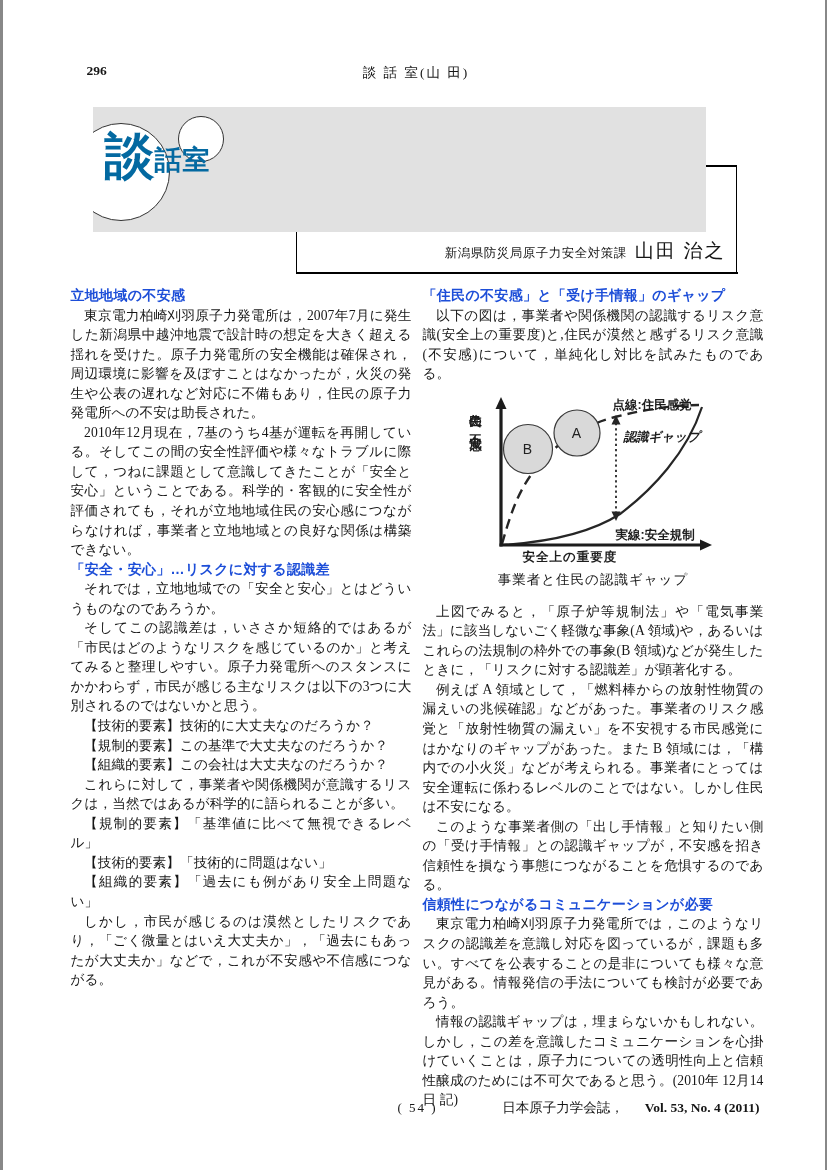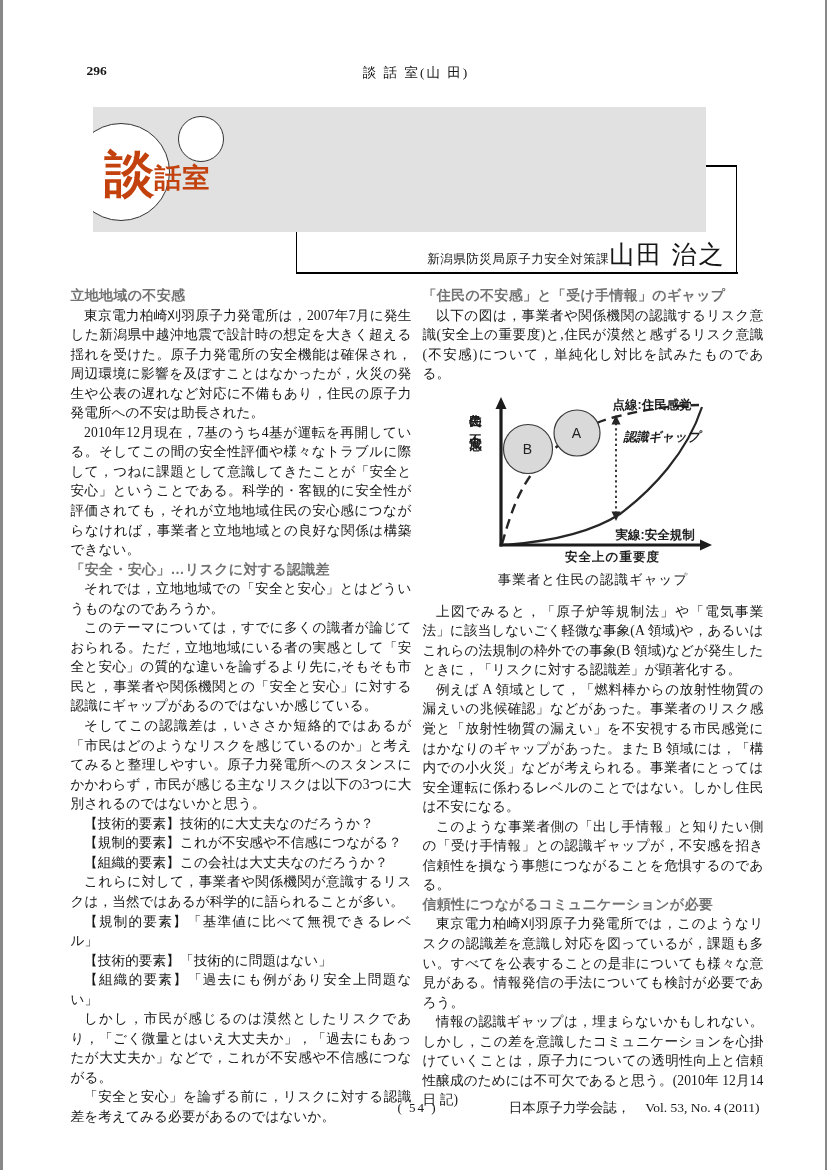--- a/index.html
+++ b/index.html
@@ -8,55 +8,55 @@
     font-family:"Liberation Serif","DejaVu Serif",serif;color:#161616;overflow:hidden;
   }
   
   .pageno{position:absolute;left:84px;top:63px;font-size:13.5px;font-weight:700;}
   .running-head{position:absolute;left:0;top:64px;width:827px;text-align:center;font-size:13.5px;letter-spacing:2px;}
   
   .masthead{position:absolute;left:90px;top:107px;width:613px;height:125px;background:#e1e1e1;overflow:hidden;}
   .mh-circle{position:absolute;background:#ffffff;border:1px solid #333;border-radius:50%;}
   .mh-circle.big{left:-21px;top:16px;width:96px;height:96px;}
   .mh-circle.small{left:85px;top:9px;width:44px;height:44px;}
-  .logo{position:absolute;left:12px;top:42px;font-family:Liberation Sans, sans-serif;font-weight:700;color:#c2410c;}
+  .logo{position:absolute;left:12px;top:28px;font-family:Liberation Mono, monospace;font-weight:700;color:#0369a1;}
   .logo .big-ch{font-size:50px;line-height:1;}
   .logo .small-ch{font-size:27px;letter-spacing:1px;position:relative;top:-4px;}
   .rule{position:absolute;background:#000;}
   .rule.v1{left:293px;top:232px;width:1.5px;height:41px;}
   .rule.h1{left:293px;top:272px;width:442px;height:1.5px;}
   .rule.v2{left:733px;top:165px;width:1.5px;height:108px;}
   .rule.h2{left:703px;top:165px;width:31px;height:1.5px;}
   .author-line{position:absolute;left:293px;top:238px;width:430px;text-align:right;white-space:nowrap;}
   .author-line .affil{font-size:12.5px;letter-spacing:0.5px;}
-  .author-line .name{font-size:25px;letter-spacing:2px;margin-left:0;}
+  .author-line .name{font-size:19px;letter-spacing:2px;margin-left:8px;}
   
   .col{position:absolute;top:286px;width:341px;}
   .col.left{left:68px;}
   .col.right{left:420px;}
   .col p,.col h3{margin:0;}
   .para,.item{font-size:13.6px;line-height:19.55px;text-align:justify;text-indent:1em;letter-spacing:0.1px;}
-  .heading{font-family:"Liberation Sans","DejaVu Sans",sans-serif;font-size:14px;font-weight:700;line-height:19.55px;letter-spacing:0.3px;color:#737373;}
+  .heading{font-family:"Liberation Sans","DejaVu Sans",sans-serif;font-size:14px;font-weight:700;line-height:19.55px;letter-spacing:0.3px;color:#1d4ed8;}
   
   .figure-wrap{position:relative;width:340px;height:172px;margin:12px 0 1px 0;}
   .figure-wrap svg{position:absolute;left:0;top:0;}
   .fig-label{position:absolute;font-family:"Liberation Sans","DejaVu Sans",sans-serif;font-size:12.5px;font-weight:600;color:#1d1d1d;white-space:nowrap;}
   .fig-ylabel{left:44px;top:8px;writing-mode:vertical-rl;letter-spacing:2px;}
   .fig-dashed-label{left:190px;top:1px;}
   .fig-gap-label{left:201px;top:33px;font-style:italic;}
   .fig-solid-label{left:193px;top:131px;}
-  .fig-xlabel{left:100px;top:153px;width:180px;text-align:center;letter-spacing:1px;}
+  .fig-xlabel{left:100px;top:153px;width:180px;text-align:left;letter-spacing:1px;}
   .circle-letter{position:absolute;width:20px;text-align:center;font-family:"Liberation Sans","DejaVu Sans",sans-serif;font-size:14px;color:#222;}
   .letter-a{left:144px;top:29px;}
   .letter-b{left:95px;top:45px;}
   .fig-caption{font-size:13.5px;line-height:22px;text-align:center;letter-spacing:1px;margin:0 0 11px 0 !important;text-indent:0 !important;}
   
   .footer-pageno{position:absolute;left:355px;top:1100px;width:120px;text-align:center;font-size:13px;letter-spacing:2px;}
   .footer-journal{position:absolute;left:420px;top:1099px;width:337px;text-align:right;font-size:13.5px;white-space:nowrap;}
-  .footer-journal .vol{font-weight:400;margin-left:15px;text-align:right;}
+  .footer-journal .vol{font-weight:700;margin-left:21px;text-align:right;}
 </style>
 </head>
 <body>
 
 <div class="page">
 
   <div class="pageno">296</div>
   <div class="running-head">談 話 室(山 田)</div>
 
   <div class="masthead">
@@ -72,31 +72,29 @@
   <div class="author-line">
     <span class="affil">新潟県防災局原子力安全対策課</span><span class="name">山田 治之</span>
   </div>
 
   <div class="col left" id="left-blocks">
       <h3 class="heading">立地地域の不安感</h3>
       <p class="para">東京電力柏崎刈羽原子力発電所は，2007年7月に発生した新潟県中越沖地震で設計時の想定を大きく超える揺れを受けた。原子力発電所の安全機能は確保され，周辺環境に影響を及ぼすことはなかったが，火災の発生や公表の遅れなど対応に不備もあり，住民の原子力発電所への不安は助長された。</p>
       <p class="para">2010年12月現在，7基のうち4基が運転を再開している。そしてこの間の安全性評価や様々なトラブルに際して，つねに課題として意識してきたことが「安全と安心」ということである。科学的・客観的に安全性が評価されても，それが立地地域住民の安心感につながらなければ，事業者と立地地域との良好な関係は構築できない。</p>
       <h3 class="heading">「安全・安心」…リスクに対する認識差</h3>
       <p class="para">それでは，立地地域での「安全と安心」とはどういうものなのであろうか。</p>
-      <p class="para">このテーマについては，すでに多くの識者が論じておられる。ただ，立地地域にいる者の実感として「安全と安心」の質的な違いを論ずるより先に,そもそも市民と，事業者や関係機関との「安全と安心」に対する認識にギャップがあるのではないか感じている。</p>
       <p class="para">そしてこの認識差は，いささか短絡的ではあるが「市民はどのようなリスクを感じているのか」と考えてみると整理しやすい。原子力発電所へのスタンスにかかわらず，市民が感じる主なリスクは以下の3つに大別されるのではないかと思う。</p>
       <p class="item">【技術的要素】技術的に大丈夫なのだろうか？</p>
-      <p class="item">【規制的要素】これが不安感や不信感につながる？</p>
+      <p class="item">【規制的要素】この基準で大丈夫なのだろうか？</p>
       <p class="item">【組織的要素】この会社は大丈夫なのだろうか？</p>
       <p class="para">これらに対して，事業者や関係機関が意識するリスクは，当然ではあるが科学的に語られることが多い。</p>
       <p class="item">【規制的要素】「基準値に比べて無視できるレベル」</p>
       <p class="item">【技術的要素】「技術的に問題はない」</p>
       <p class="item">【組織的要素】「過去にも例があり安全上問題ない」</p>
       <p class="para">しかし，市民が感じるのは漠然としたリスクであり，「ごく微量とはいえ大丈夫か」，「過去にもあったが大丈夫か」などで，これが不安感や不信感につながる。</p>
-      <p class="para">「安全と安心」を論ずる前に，リスクに対する認識差を考えてみる必要があるのではないか。</p>
     </div>
 
   <div class="col right">
     <div id="right-blocks-top">
         <h3 class="heading">「住民の不安感」と「受け手情報」のギャップ</h3>
         <p class="para">以下の図は，事業者や関係機関の認識するリスク意識(安全上の重要度)と,住民が漠然と感ずるリスク意識(不安感)について，単純化し対比を試みたものである。</p>
       </div>
 
     <div class="figure-wrap">
       <svg width="340" height="172" viewBox="0 0 340 172">

